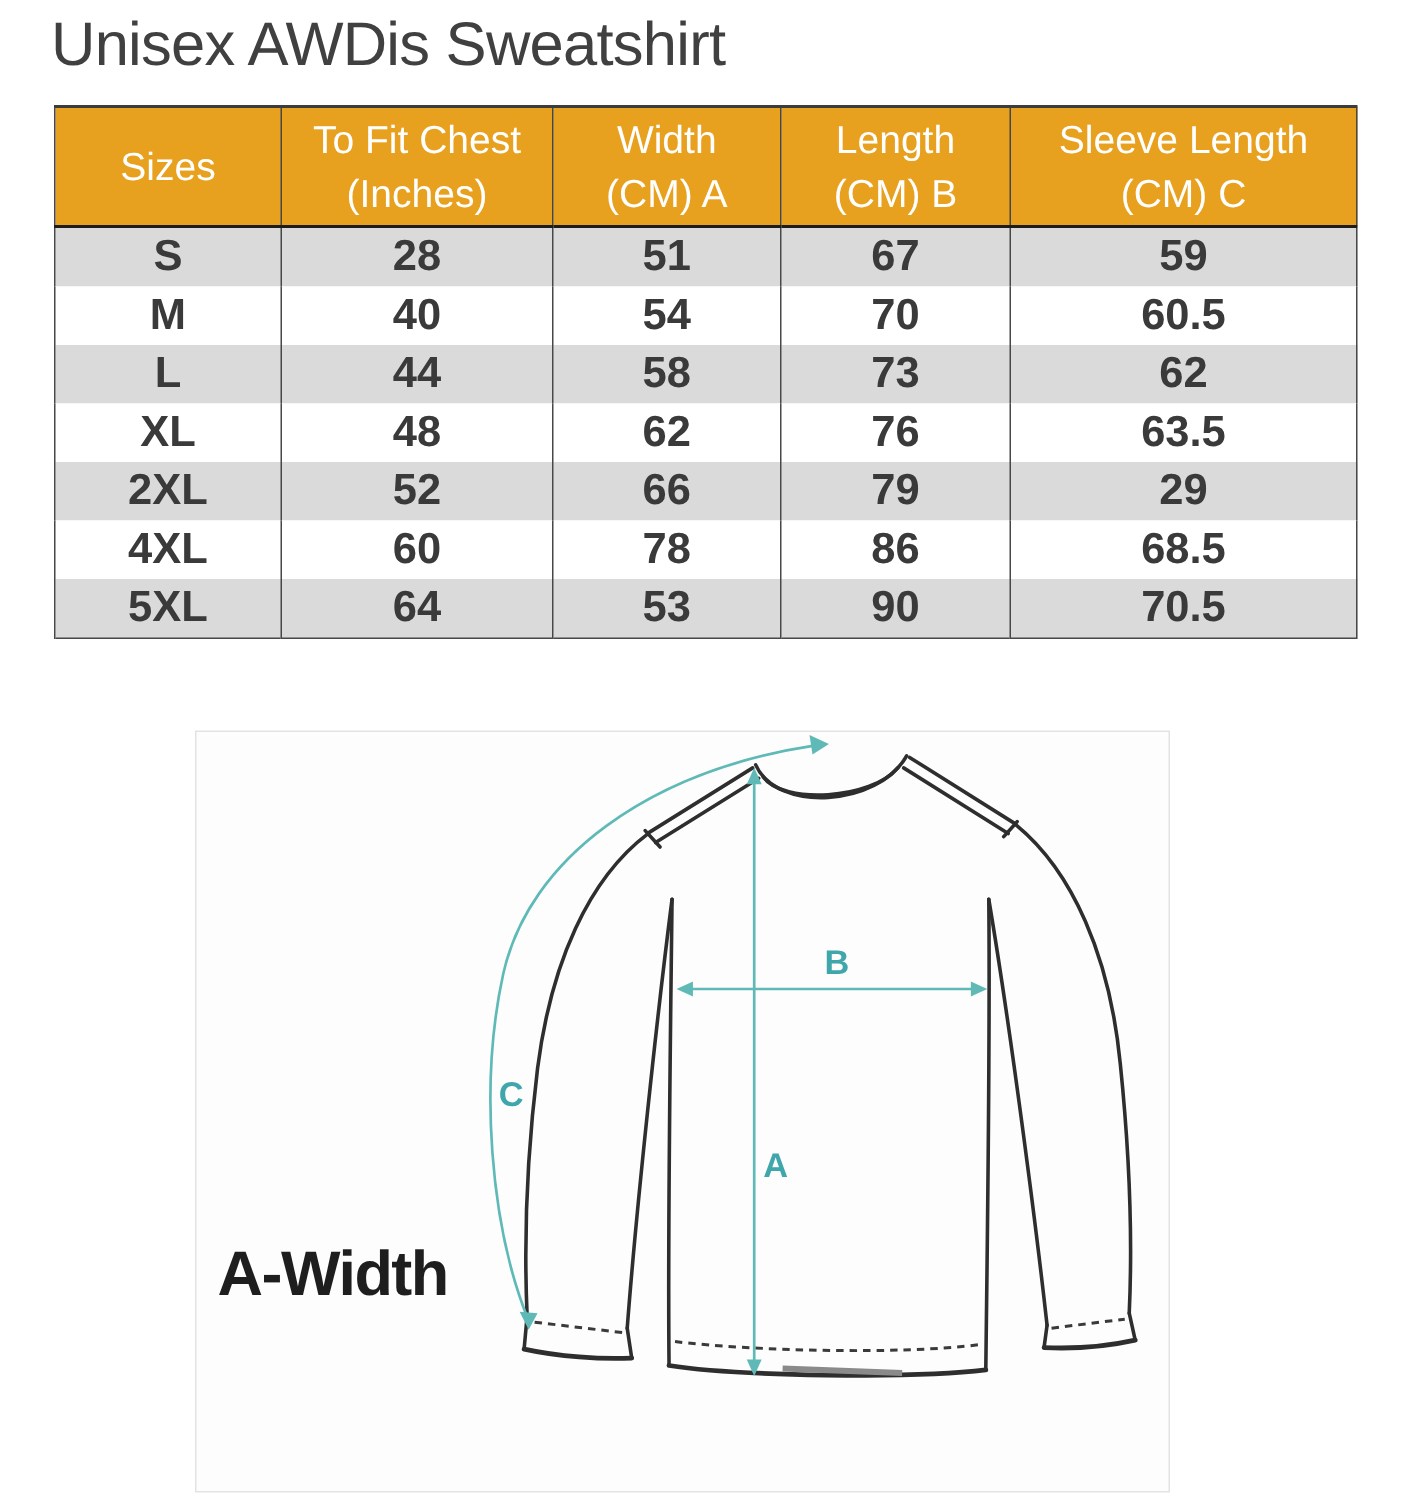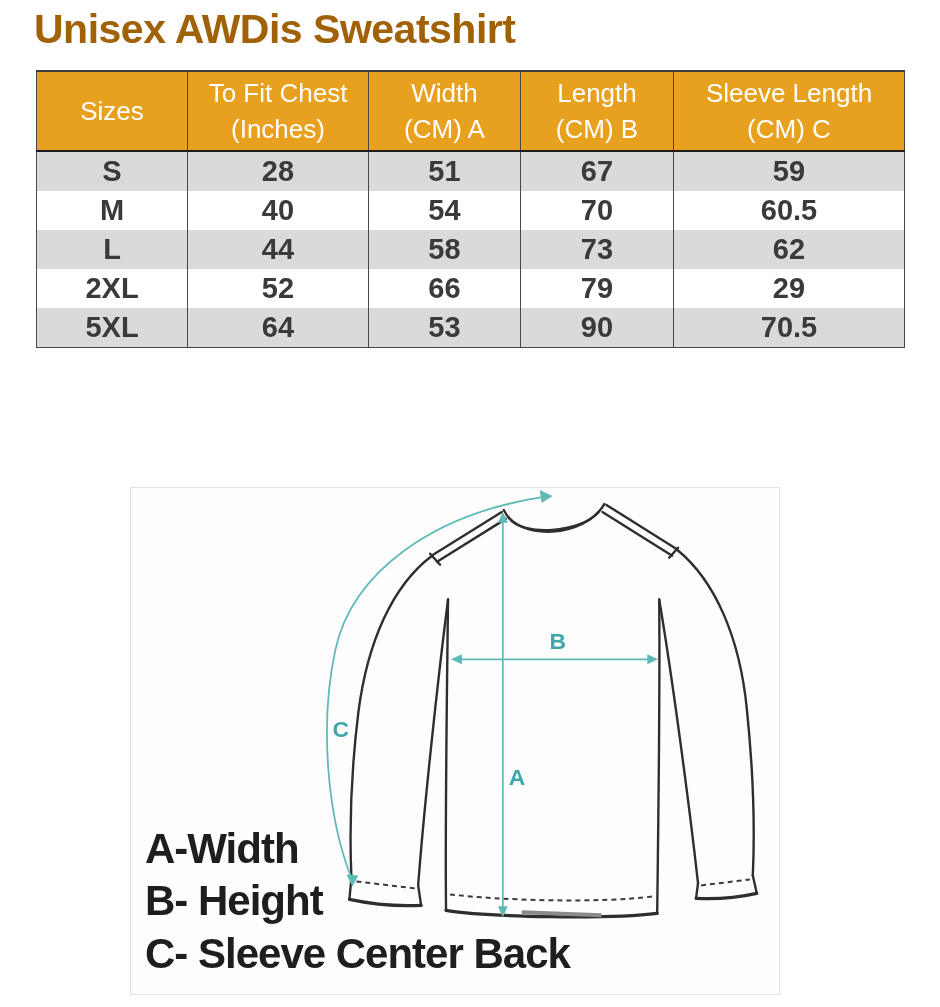--- a/index.html
+++ b/index.html
@@ -2,21 +2,21 @@
 <html style="--header-bg: #E8A01F; --header-text: #FFFFFF; --row-stripe: #DADADA; --measure-line: #5FBAB7; --measure-label: #3FA7AC;"><head>
 <meta charset="utf-8">
 <style>
   html,body{margin:0;padding:0;}
   body{
     width:940px;height:1007px;position:relative;background:#ffffff;
     font-family:"Liberation Sans",sans-serif;overflow:hidden;
   }
   .page-title{
     position:absolute;left:34px;top:6px;
-    font-size:41px;font-weight:700;color:#a16207;letter-spacing:-0.5px;
+    font-size:41px;font-weight:400;color:#404040;letter-spacing:-0.5px;
     white-space:nowrap;
   }
   table.size-chart{
     position:absolute;left:36px;top:70px;width:868px;
     border-collapse:collapse;table-layout:fixed;
     border:1px solid #474747;border-top:2px solid #3c3c3c;
   }
   table.size-chart th{
     background:var(--header-bg,#E8A01F);
     color:var(--header-text,#ffffff);
@@ -102,25 +102,39 @@
         <td>60.5</td>
     </tr>
     <tr>
       <td>L</td>
         <td>44</td>
         <td>58</td>
         <td>73</td>
         <td>62</td>
     </tr>
     <tr>
+      <td>XL</td>
+        <td>48</td>
+        <td>62</td>
+        <td>76</td>
+        <td>63.5</td>
+    </tr>
+    <tr>
       <td>2XL</td>
         <td>52</td>
         <td>66</td>
         <td>79</td>
         <td>29</td>
+    </tr>
+    <tr>
+      <td>4XL</td>
+        <td>60</td>
+        <td>78</td>
+        <td>86</td>
+        <td>68.5</td>
     </tr>
     <tr>
       <td>5XL</td>
         <td>64</td>
         <td>53</td>
         <td>90</td>
         <td>70.5</td>
     </tr>
   </tbody>
 </table>
@@ -172,15 +186,13 @@
       <polygon points="423,8 410,2 412,15"></polygon>
       <polygon points="222,400 216,388 228,389"></polygon>
     </g>
     <g fill="#3FA7AC" font-size="23" font-weight="bold" font-family="Liberation Sans, sans-serif">
       <text x="420" y="162">B</text>
       <text x="379" y="298">A</text>
       <text x="202" y="250">C</text>
     </g>
   </svg>
   <div class="legend-line legend-a">A-Width</div>
-  <div class="legend-line legend-b">B- Height</div>
-  <div class="legend-line legend-c">C- Sleeve Center Back</div>
 </div>
 
 </body></html>

